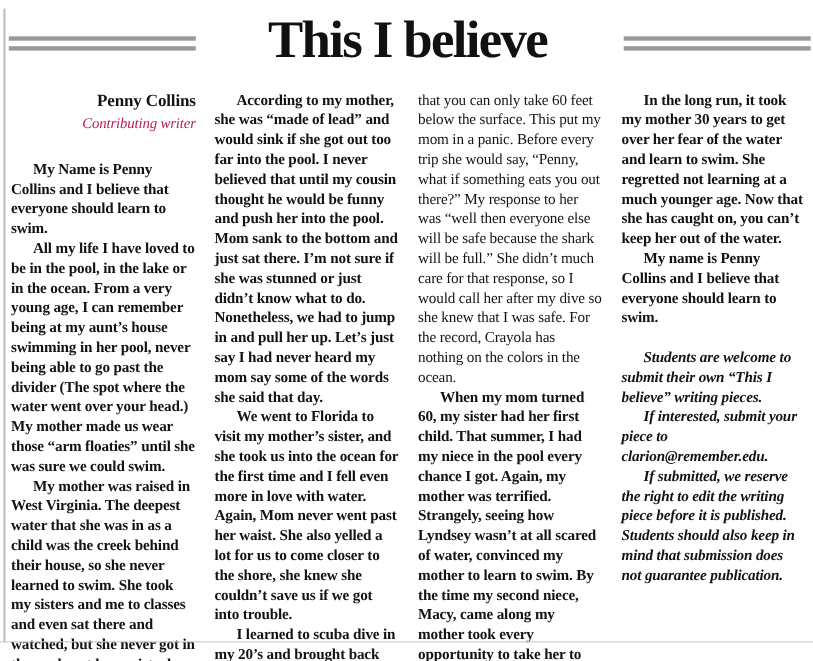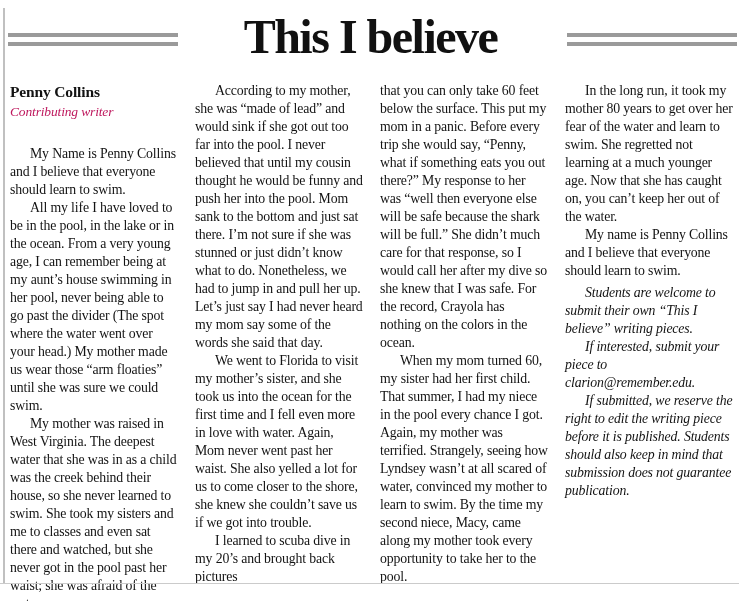--- a/index.html
+++ b/index.html
@@ -28,25 +28,25 @@
   .double-rule.left { left: 8px; width: 170px; }
   .double-rule.right { right: 2px; width: 170px; }
 
   
   .content {
     position: absolute; top: 82px; left: 10px; right: 6px;
     display: flex; gap: 17px;
   }
   .col { flex: 1 1 0; font-size: 13.8px; line-height: 18px; letter-spacing: -0.15px; }
   .col p { margin: 0; }
-  .col p.indent { text-indent: 20px; }
+  .col p.indent { text-indent: 20px; font-weight: bold; }
   .col p.ital { font-style: italic; }
-  .col p.gap-above { margin-top: 4px; }
+  .col p.gap-above { margin-top: 18px; }
 
-  .byline { margin-bottom: 25px; }
+  .byline { margin-bottom: 25px; text-align: right; }
   .byline-name { font-size: 15.5px; font-weight: bold; line-height: 19px; }
   .byline-role { font-size: 13.5px; font-style: italic; color: #be185d; line-height: 17px; margin-top: 2px; }
 
   .bottom-rule { position: absolute; left: 0; right: 0; top: 583px; height: 1px; background: #cbcbcb; }
 </style>
 </head>
 <body>
 
 <div class="edge-rule"></div>
 
@@ -79,21 +79,21 @@
     <p class="indent">We went to Florida to visit my mother’s sister, and she took us into the ocean for the first time and I fell even more in love with water. Again, Mom never went past her waist. She also yelled a lot for us to come closer to the shore, she knew she couldn’t save us if we got into trouble.</p>
     <p class="indent">I learned to scuba dive in my 20’s and brought back pictures</p>
   </div>
 
   <div class="col">
     <p>that you can only take 60 feet below the surface. This put my mom in a panic. Before every trip she would say, “Penny, what if something eats you out there?” My response to her was “well then everyone else will be safe because the shark will be full.” She didn’t much care for that response, so I would call her after my dive so she knew that I was safe. For the record, Crayola has nothing on the colors in the ocean.</p>
     <p class="indent">When my mom turned 60, my sister had her first child. That summer, I had my niece in the pool every chance I got. Again, my mother was terrified. Strangely, seeing how Lyndsey wasn’t at all scared of water, convinced my mother to learn to swim.  By the time my second niece, Macy, came along my mother took every opportunity to take her to the pool.</p>
   </div>
 
   <div class="col">
-    <p class="indent">In the long run, it took my mother 80 years to get over her fear of the water and learn to swim. She regretted not learning at a much younger age.  Now that she has caught on, you can’t keep her out of the water.</p>
+    <p class="indent">In the long run, it took my mother 30 years to get over her fear of the water and learn to swim. She regretted not learning at a much younger age.  Now that she has caught on, you can’t keep her out of the water.</p>
     <p class="indent">My name is Penny Collins and I believe that everyone should learn to swim.</p>
     <p class="indent ital gap-above">Students are welcome to submit their own “This I believe” writing pieces.</p>
     <p class="indent ital">If interested, submit your piece to clarion@remember.edu.</p>
     <p class="indent ital">If submitted, we reserve the right to edit the writing piece before it is published. Students should also keep in mind that submission does not guarantee publication.</p>
   </div>
 
 </div>
 
 <div class="bottom-rule"></div>
 

